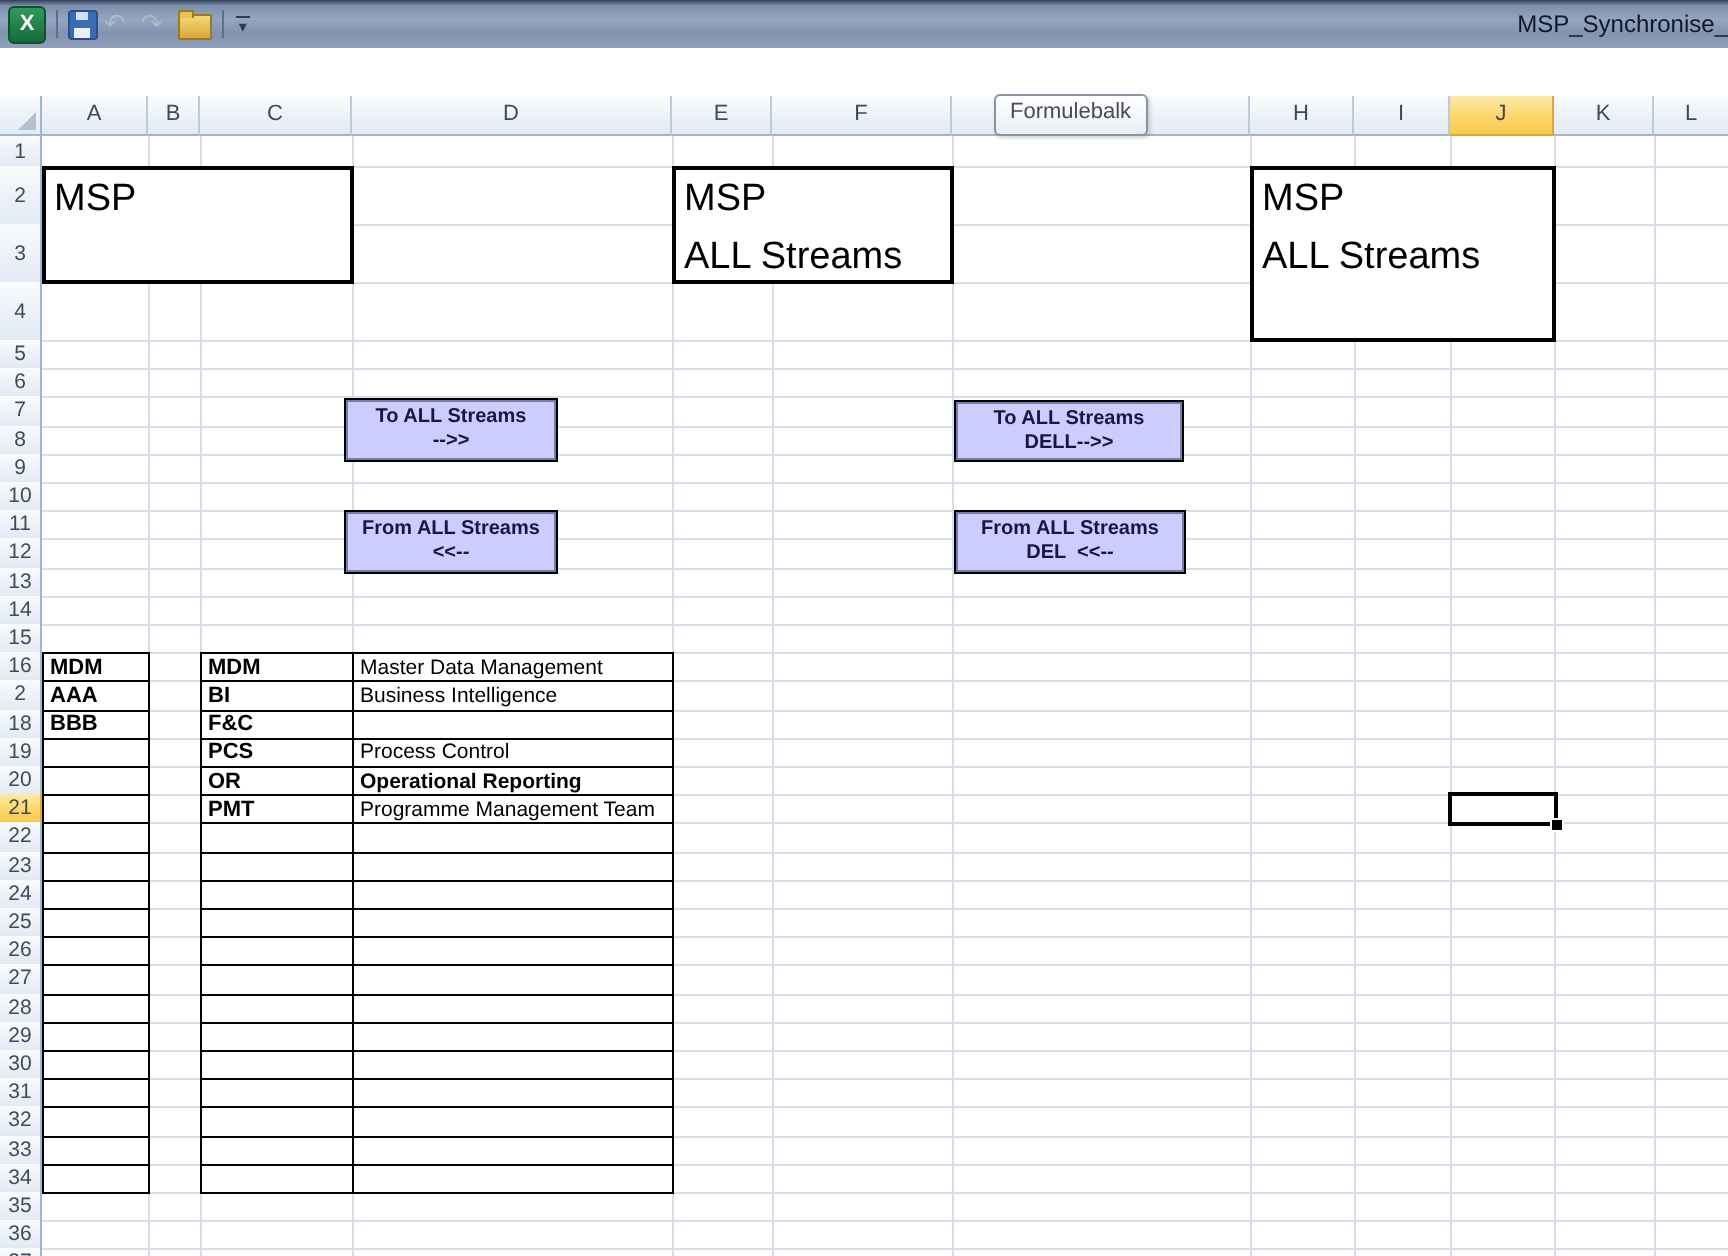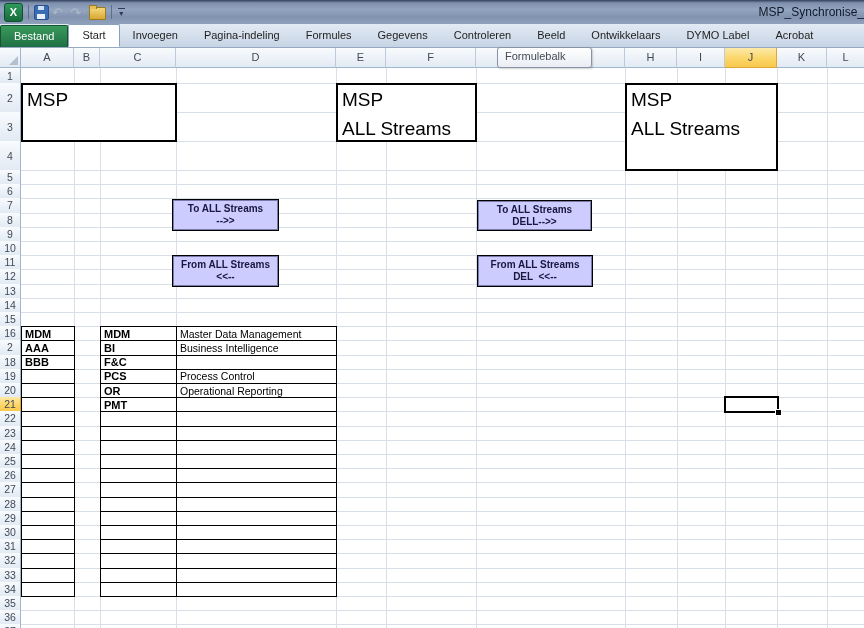--- a/index.html
+++ b/index.html
@@ -70,21 +70,21 @@
   .tbox .ln{height:29px;line-height:29px;white-space:nowrap;}
 
   .xlbtn{position:absolute;box-sizing:border-box;background:#ccccff;border:1px solid #000;
     box-shadow:0 0 0 1px #7a7aa8 inset;display:flex;flex-direction:column;align-items:center;
     justify-content:center;font-size:10px;font-weight:bold;color:#17173f;line-height:12px;
     text-align:center;}
 
   .sel{position:absolute;box-sizing:border-box;border:2px solid #000;background:transparent;}
   .sel-handle{position:absolute;width:5px;height:5px;background:#000;border:1px solid #fff;box-sizing:content-box;}
 
-  .tooltip{position:absolute;left:497px;top:47px;height:15px;padding:2px 25px 2px 7px;
+  .tooltip{position:absolute;left:497px;top:47px;height:15px;padding:2px 7px 2px 7px;
     background:linear-gradient(180deg,#ffffff,#e9edf3);border:1px solid #8a93a1;border-radius:3px;
     font-size:11px;color:#444b55;z-index:50;box-shadow:1px 1px 2px rgba(0,0,0,.18);white-space:nowrap;}
 </style>
 </head>
 <body>
 
 <div id="app">
 
   <div class="titlebar">
     <div class="qat">
@@ -108,33 +108,20 @@
         </div>
       <div class="qat-sep"></div>
       <div class="qbtn qat-dd">
           <span class="bar"></span>
           <span class="car">▾</span>
         </div>
     </div>
     <div class="title-text">MSP_Synchronise_</div>
   </div>
 
-  <div class="tabstrip" id="tabstrip">
-      <div class="tab file">Bestand</div>
-      <div class="tab active">Start</div>
-      <div class="tab">Invoegen</div>
-      <div class="tab">Pagina-indeling</div>
-      <div class="tab">Formules</div>
-      <div class="tab">Gegevens</div>
-      <div class="tab">Controleren</div>
-      <div class="tab">Beeld</div>
-      <div class="tab">Ontwikkelaars</div>
-      <div class="tab">DYMO Label</div>
-      <div class="tab">Acrobat</div>
-    </div>
 
   <div id="sheet">
       <div class="cornerhdr" style="left: 0px; top: 0px; width: 21px; height: 20px;"></div>
       <div class="colhdr" style="left: 21px; top: 0px; width: 53px; height: 20px;">A</div>
       <div class="colhdr" style="left: 74px; top: 0px; width: 26px; height: 20px;">B</div>
       <div class="colhdr" style="left: 100px; top: 0px; width: 76px; height: 20px;">C</div>
       <div class="colhdr" style="left: 176px; top: 0px; width: 160px; height: 20px;">D</div>
       <div class="colhdr" style="left: 336px; top: 0px; width: 50px; height: 20px;">E</div>
       <div class="colhdr" style="left: 386px; top: 0px; width: 90px; height: 20px;">F</div>
       <div class="colhdr" style="left: 476px; top: 0px; width: 149px; height: 20px;">G</div>
@@ -667,22 +654,23 @@
       <div class="celltext bold" style="left: 25px; top: 292.4px; width: 48px; height: 15.2px; font-size: 11px;">AAA</div>
       <div class="celltext bold" style="left: 25px; top: 306.6px; width: 48px; height: 15.2px; font-size: 11px;">BBB</div>
       <div class="celltext bold" style="left: 104px; top: 278.2px; width: 71px; height: 15.2px; font-size: 11px;">MDM</div>
       <div class="celltext" style="left: 180px; top: 278.2px; width: 155px; height: 15.2px; font-size: 10.5px;">Master Data Management</div>
       <div class="celltext bold" style="left: 104px; top: 292.4px; width: 71px; height: 15.2px; font-size: 11px;">BI</div>
       <div class="celltext" style="left: 180px; top: 292.4px; width: 155px; height: 15.2px; font-size: 10.5px;">Business Intelligence</div>
       <div class="celltext bold" style="left: 104px; top: 306.6px; width: 71px; height: 15.2px; font-size: 11px;">F&amp;C</div>
       <div class="celltext bold" style="left: 104px; top: 320.8px; width: 71px; height: 15.2px; font-size: 11px;">PCS</div>
       <div class="celltext" style="left: 180px; top: 320.8px; width: 155px; height: 15.2px; font-size: 10.5px;">Process Control</div>
       <div class="celltext bold" style="left: 104px; top: 335px; width: 71px; height: 15.2px; font-size: 11px;">OR</div>
-      <div class="celltext" style="left: 180px; top: 335px; width: 155px; height: 15.2px; font-size: 10.5px;">Operational Reporting</div>
+      <div class="celltext" style="left: 180px; top: 335px; width: 155px; height: 15.2px; font-size: 10.5px; font-weight: bold;">Operational Reporting</div>
       <div class="celltext bold" style="left: 104px; top: 349.2px; width: 71px; height: 15.2px; font-size: 11px;">PMT</div>
+      <div class="celltext" style="left: 180px; top: 349.2px; width: 155px; height: 15.2px; font-size: 10.5px;">Programme Management Team</div>
       <div class="tbox" style="left: 21px; top: 35px; width: 156px; height: 59px;">
         <div class="ln">MSP</div>
       </div>
       <div class="tbox" style="left: 336px; top: 35px; width: 141px; height: 59px;">
         <div class="ln">MSP</div>
         <div class="ln">ALL Streams</div>
       </div>
       <div class="tbox" style="left: 625px; top: 35px; width: 153px; height: 88px;">
         <div class="ln">MSP</div>
         <div class="ln">ALL Streams</div>

